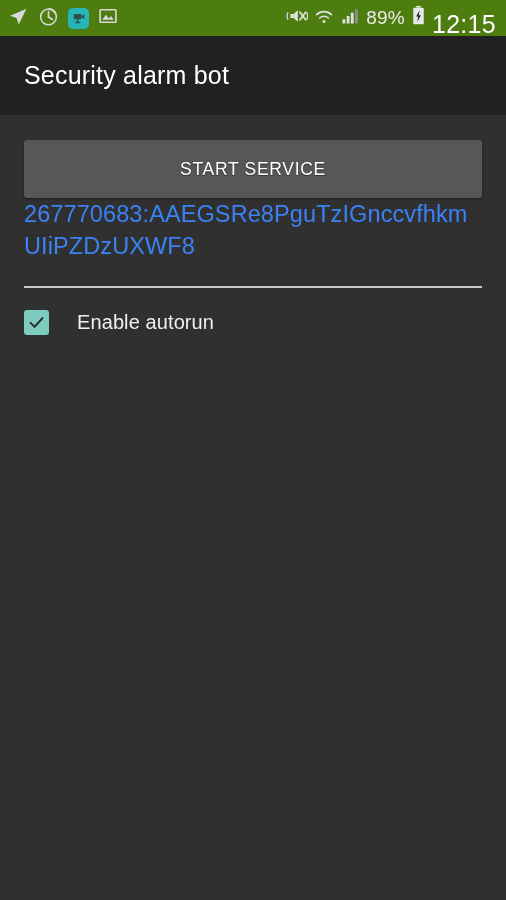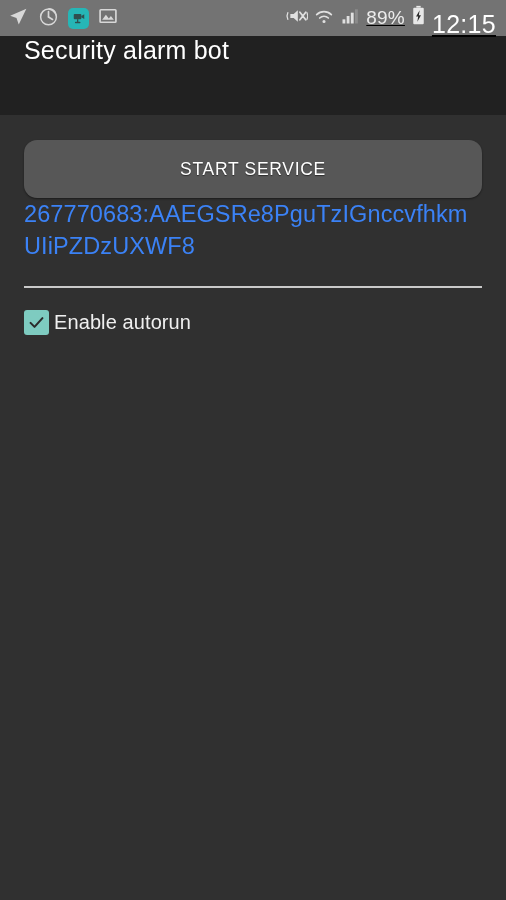--- a/index.html
+++ b/index.html
@@ -5,58 +5,57 @@
   * { margin:0; padding:0; box-sizing:border-box; }
   html, body {
     width:506px; height:900px;
     background:#303030;
     font-family:"Liberation Sans", sans-serif;
     overflow:hidden;
   }
 
   
   .statusbar{
-    height:36px; background:#737373;
+    height:36px; background:#4d7c0f;
     display:flex; align-items:center;
     padding:0 10px 0 8px;
     position:relative;
-    text-decoration:underline;
   }
   .status-left{ display:flex; align-items:center; gap:9px; }
   .status-right{
     margin-left:auto; display:flex; align-items:center; gap:6px;
     color:#e8e8e8; font-size:19px; letter-spacing:.2px;
   }
   .sicon{ display:block; }
 
   .appdot{
     width:21px; height:21px; border-radius:5px; background:#26b6b6;
     display:flex; align-items:center; justify-content:center;
   }
   .batt-pct{ font-size:19px; color:#ececec; }
   .clock{ font-size:25px; color:#ffffff; letter-spacing:.3px;margin-top:12px; }
 
   
   .titlebar{
     height:79px; background:#212121;
-    display:flex; 
+    display:flex; align-items:center;
     padding-left:24px;
   }
   .title{
     color:#ffffff; font-size:25px; font-weight:400; letter-spacing:.2px;
   }
 
   
   .content{ background:#303030; height:785px; padding:0 24px; position:relative; }
 
   .btn-row{ display:flex; gap:8px; padding-top:25px; }
   .btn{
     flex:1; height:58px;
     background:#575757;
-    border:none; border-radius:13px;
+    border:none; border-radius:3px;
     color:#ffffff; font-size:17.5px; letter-spacing:.7px;
     font-family:"Liberation Sans", sans-serif;
     display:flex; align-items:center; justify-content:center;
     box-shadow:0 1px 2px rgba(0,0,0,.45);
     text-shadow:0 1px 1px rgba(0,0,0,.5);
     cursor:pointer;
   }
 
   .field{ margin-top:22px; }
   .field-label{
@@ -70,21 +69,21 @@
   .token{
     color:#3b82f6; font-size:23.5px; line-height:32px;
     letter-spacing:.1px; word-break:break-all;
   }
 
   .divider{
     margin-top:24px; height:2px; background:#c9c9c9; width:100%;
   }
 
   .check-row{
-    margin-top:22px; display:flex; align-items:center; gap:5px;
+    margin-top:22px; display:flex; align-items:center; gap:28px;
   }
   .checkbox{
     width:25px; height:25px; border-radius:3px;
     background:#7ecbc0;
     display:flex; align-items:center; justify-content:center;
     cursor:pointer; flex:0 0 auto;
   }
   .check-label{
     color:#efefef; font-size:20px; letter-spacing:.1px;
   }

